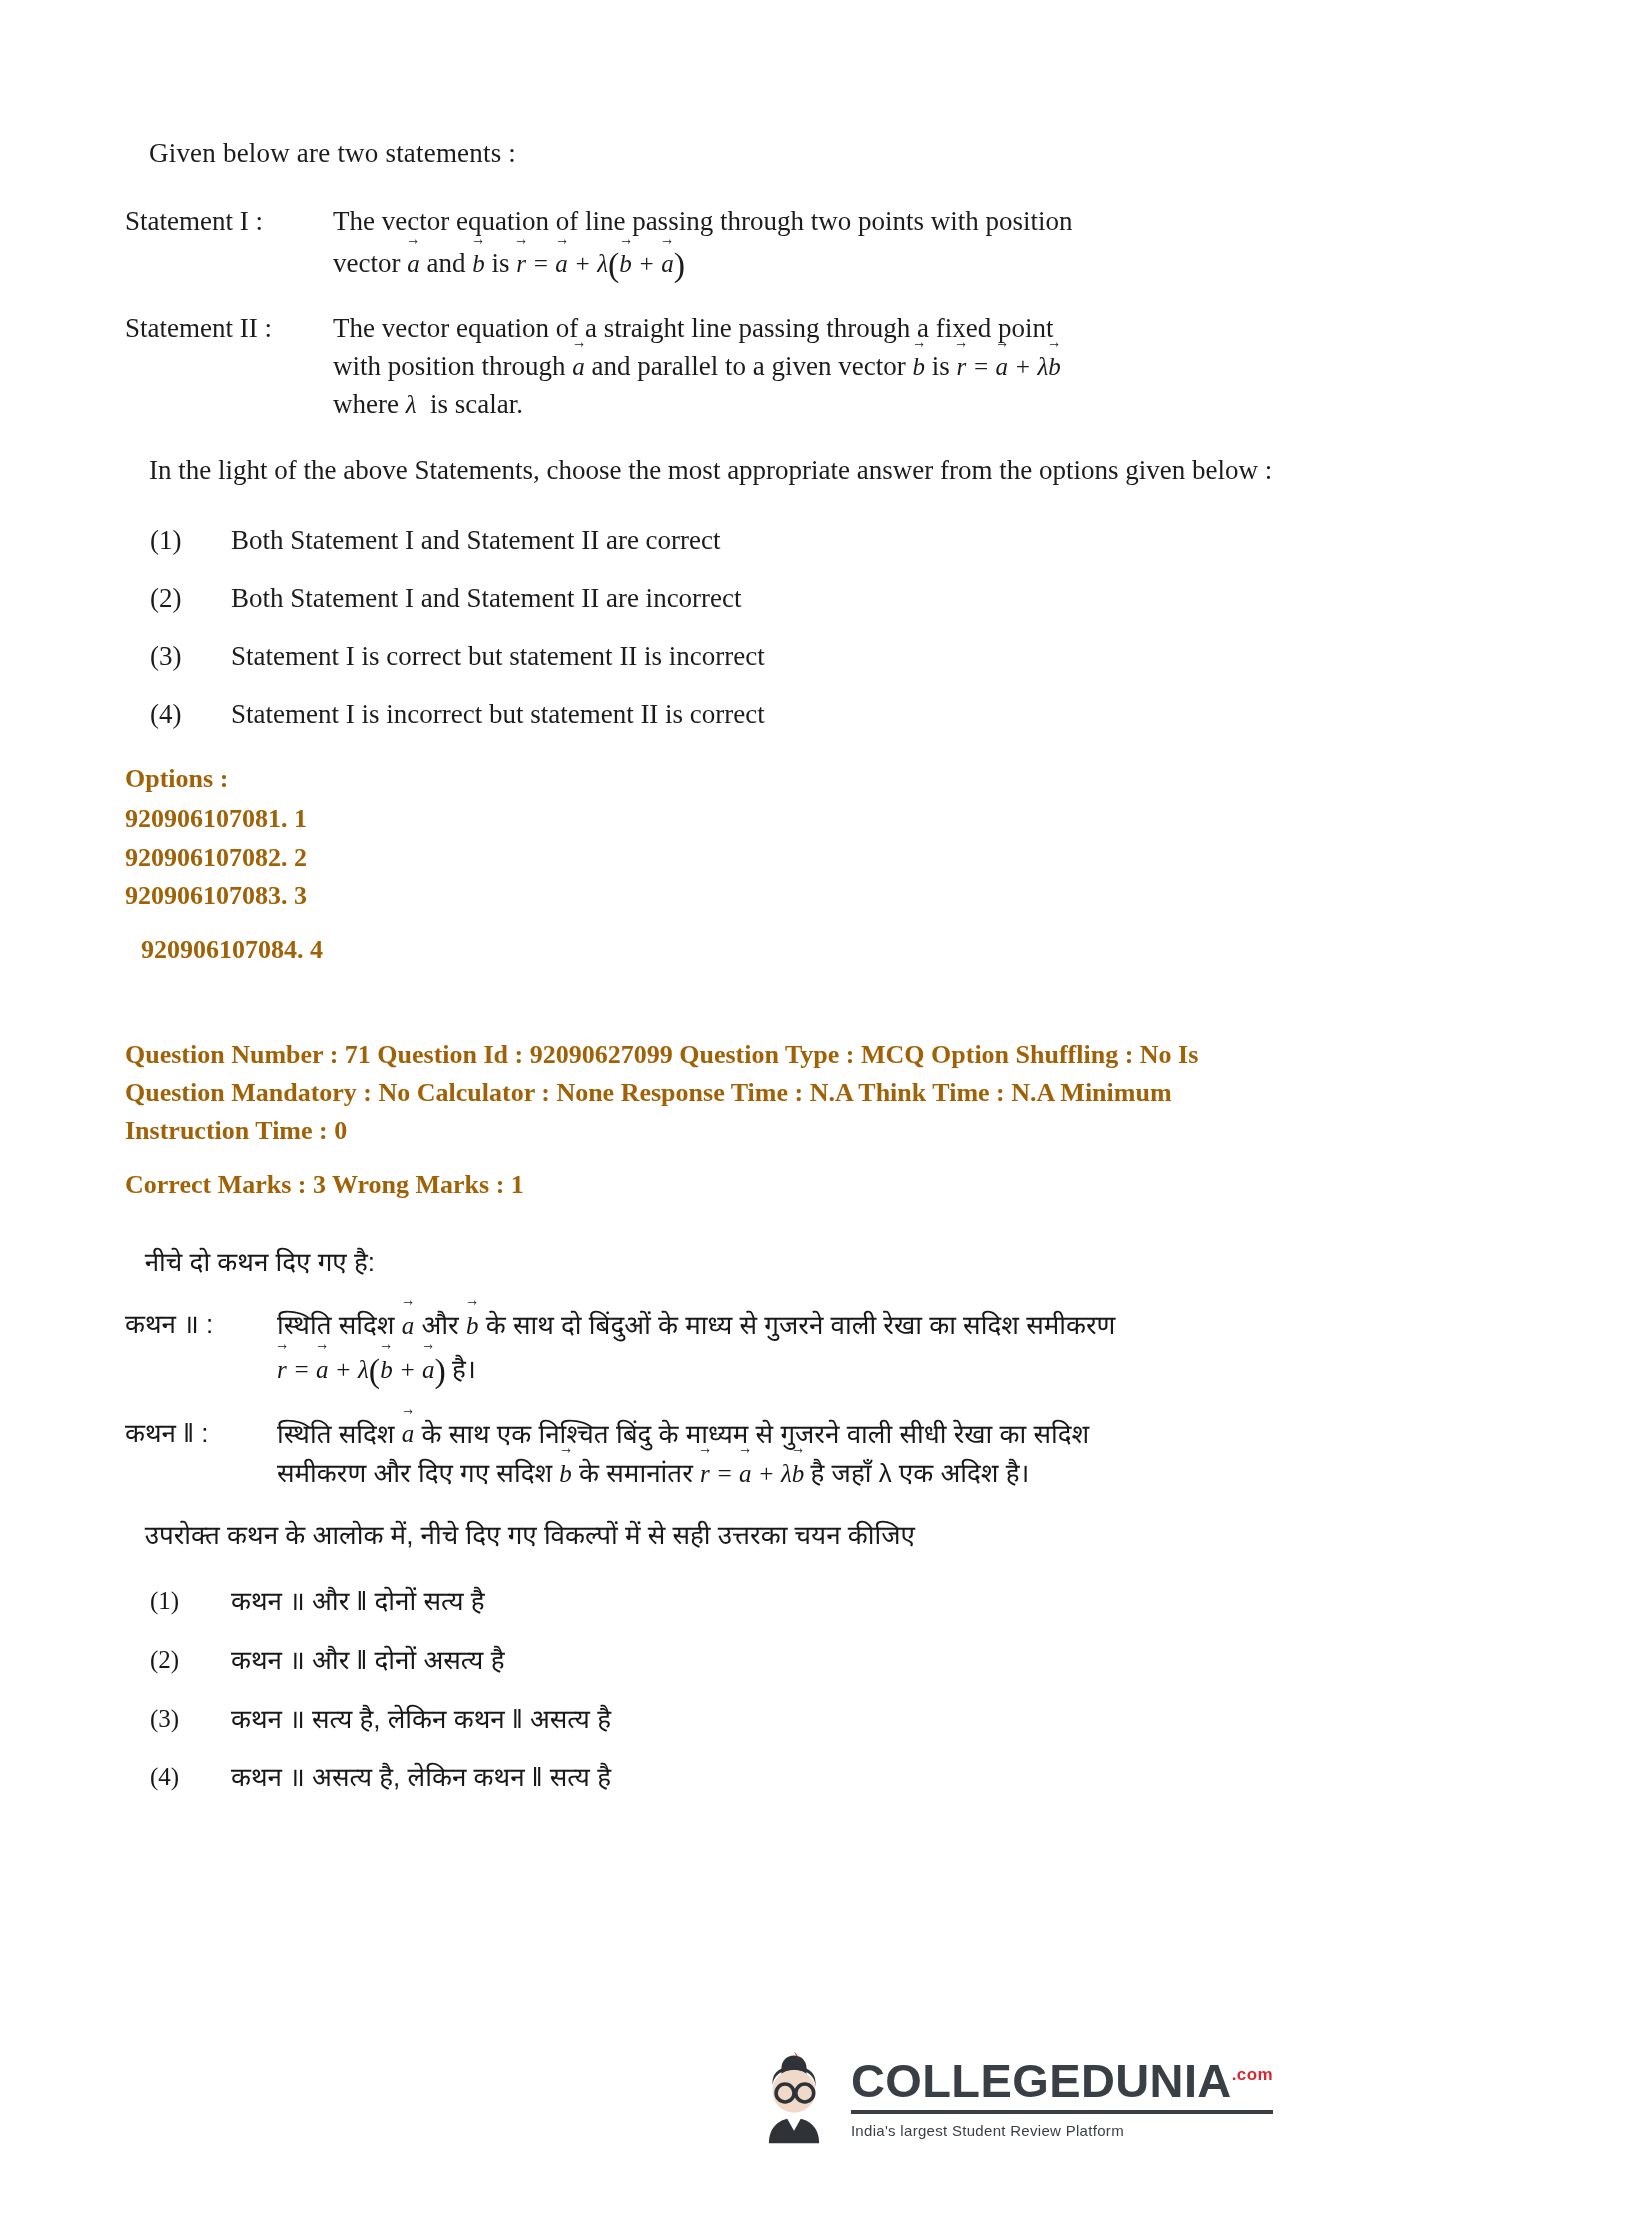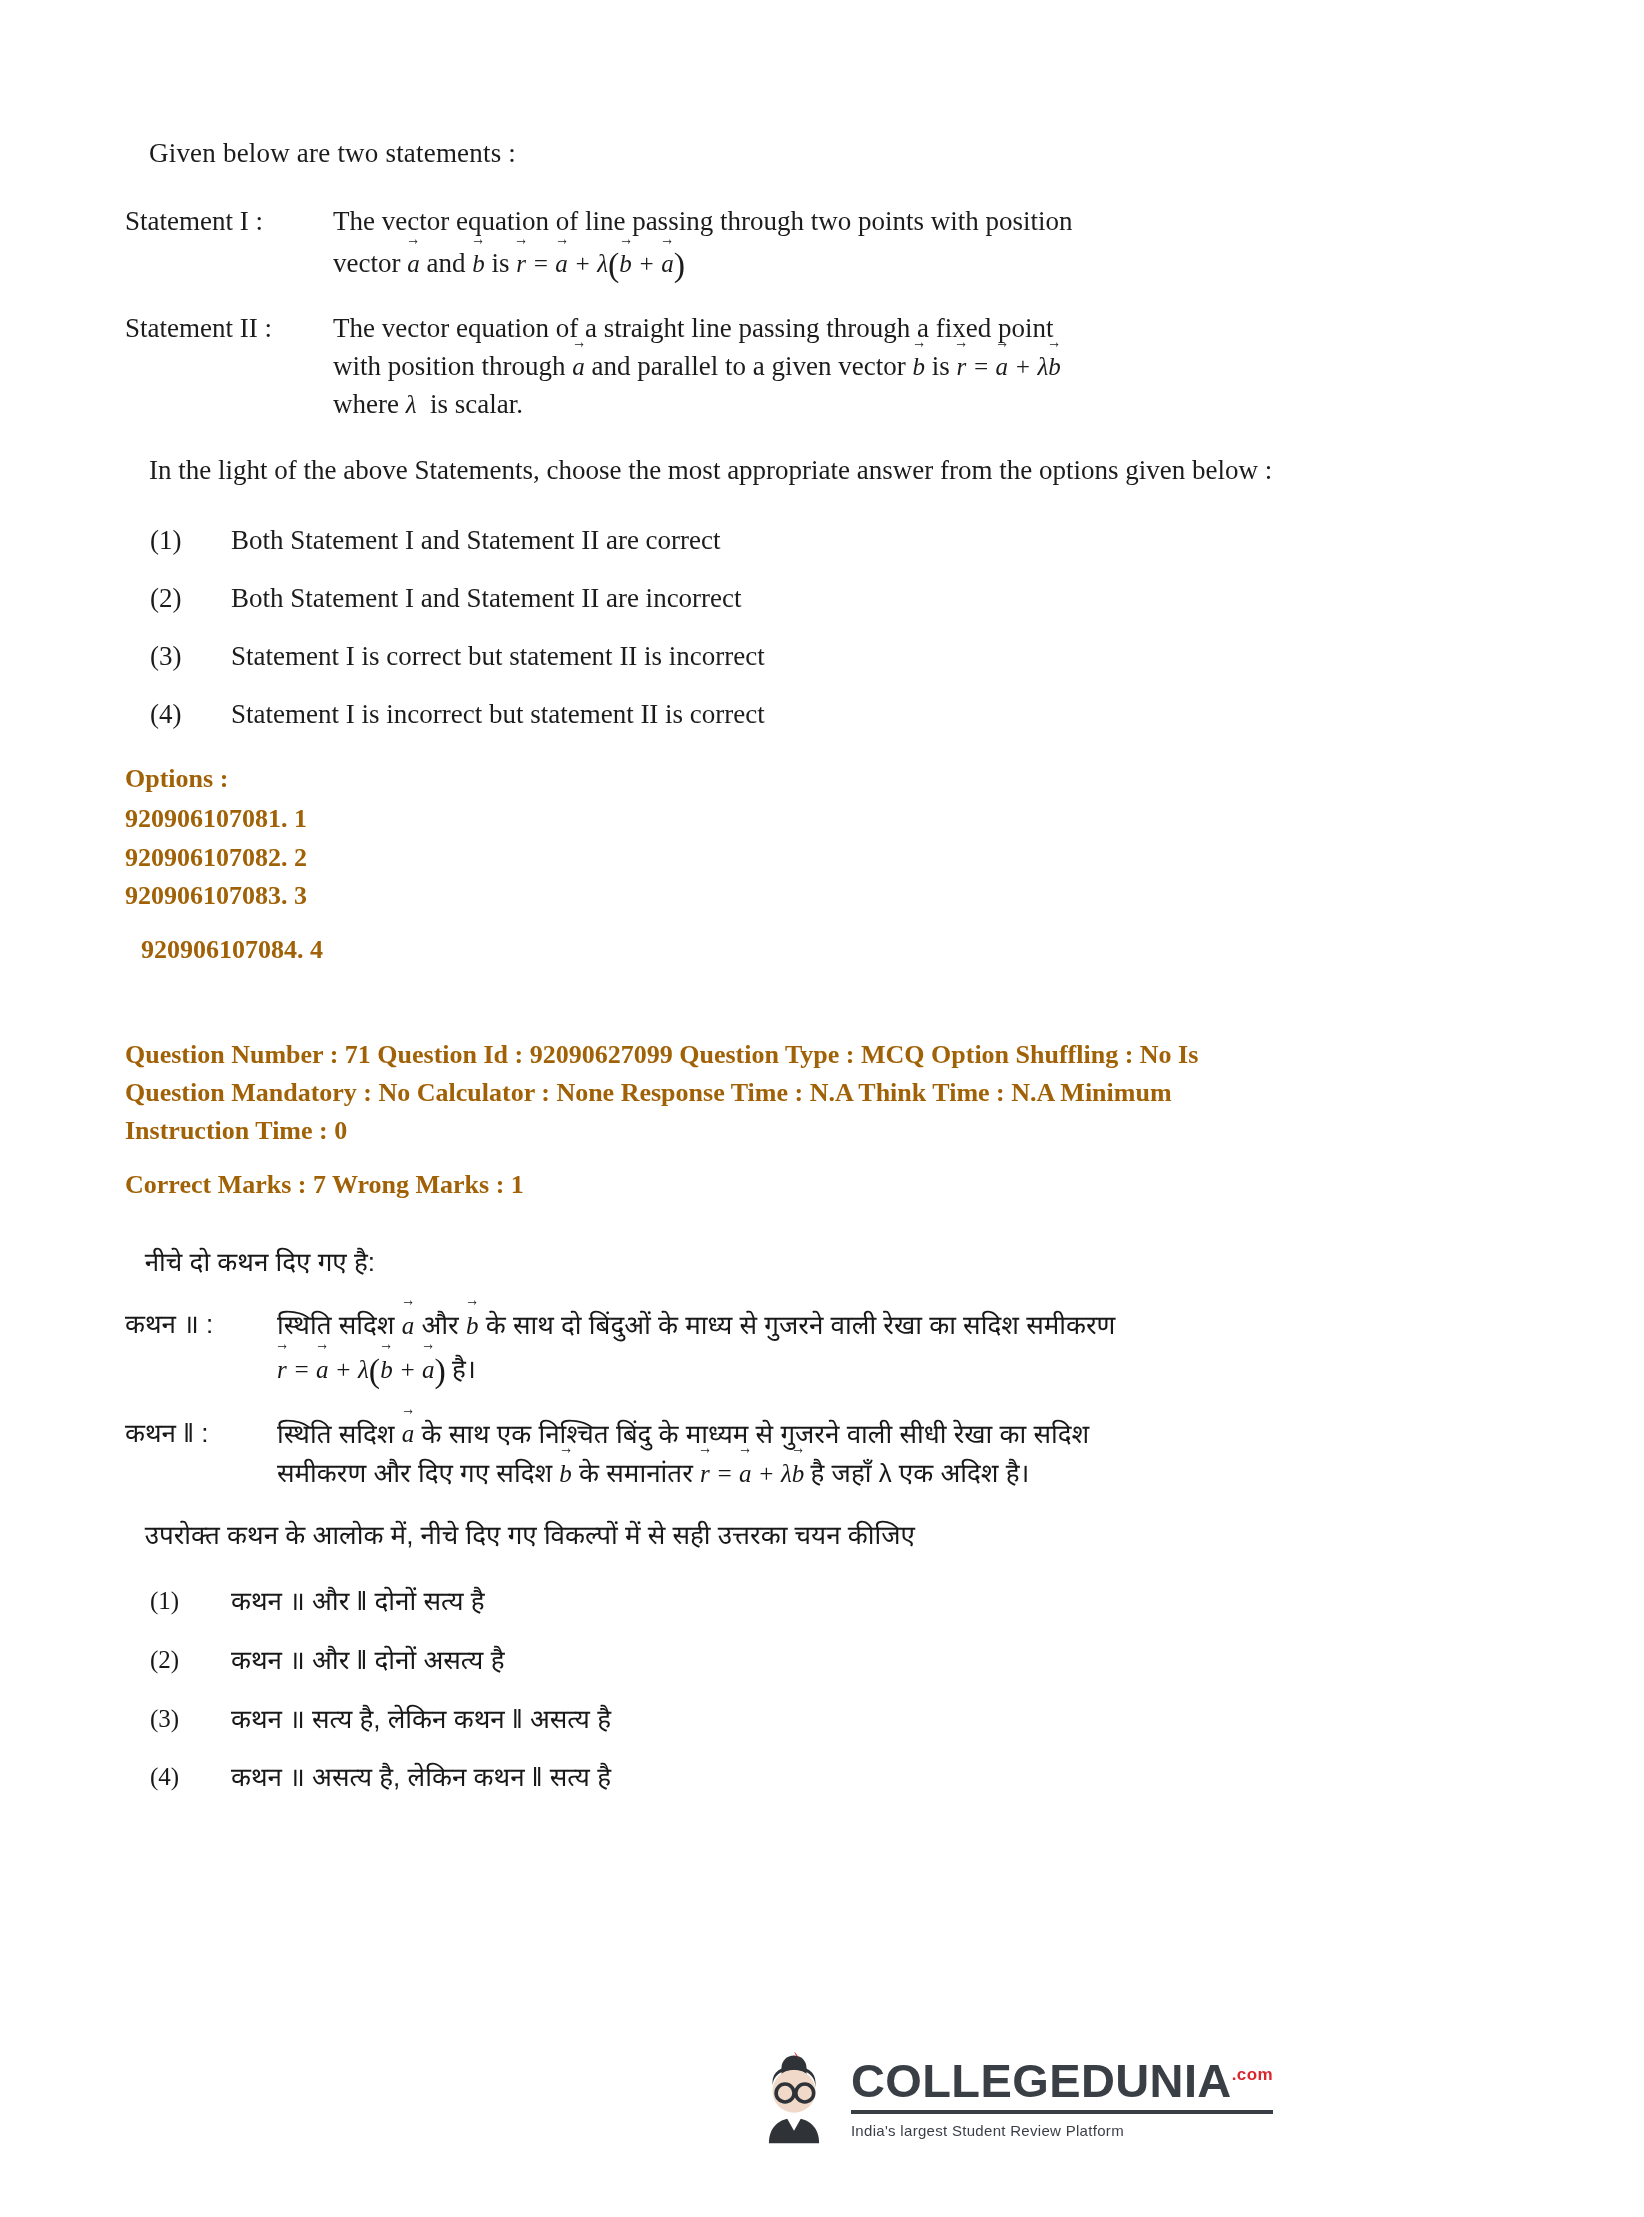--- a/index.html
+++ b/index.html
@@ -293,21 +293,21 @@
         <p style="margin:16px;">920906107084. 4</p>
       </div>
     </div>
 
     <div class="spacer-lg"></div>
 
     <div class="meta-block qmeta">
       <p>Question Number : 71 Question Id : 92090627099 Question Type : MCQ Option Shuffling : No Is</p>
       <p>Question Mandatory : No Calculator : None Response Time : N.A Think Time : N.A Minimum</p>
       <p>Instruction Time : 0</p>
-      <p style="margin-top:16px;">Correct Marks : 7 Wrong Marks : 1</p>
+      <p style="margin-top:16px;">Correct Marks : 3 Wrong Marks : 1</p>
     </div>
 
     <div class="hin" style="margin-top:39px;">
 
       <p class="hin-intro">नीचे दो कथन दिए गए है:</p>
 
       <div class="hin-row">
         <div class="hin-label">कथन ॥ :</div>
         <div class="hin-body">
           <span>स्थिति सदिश</span>

